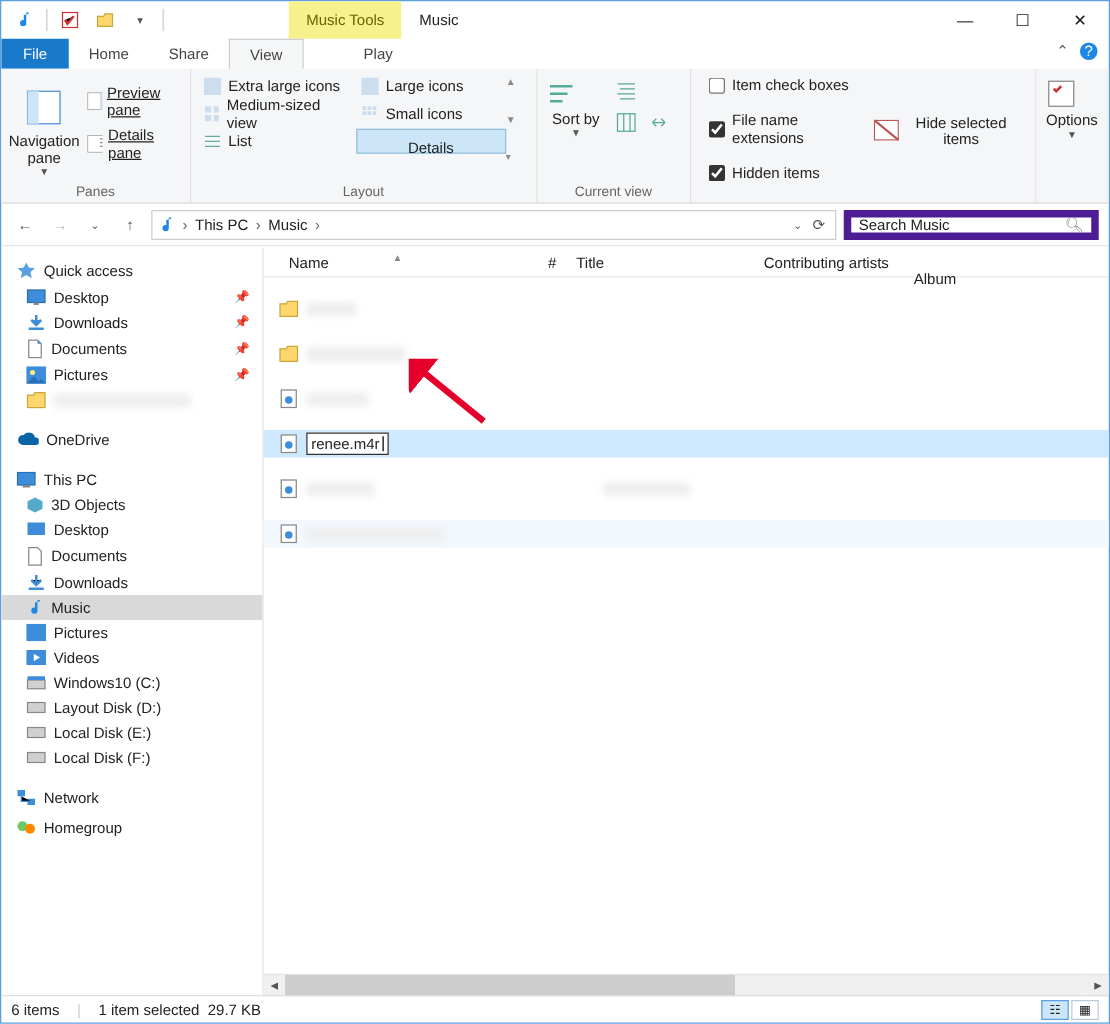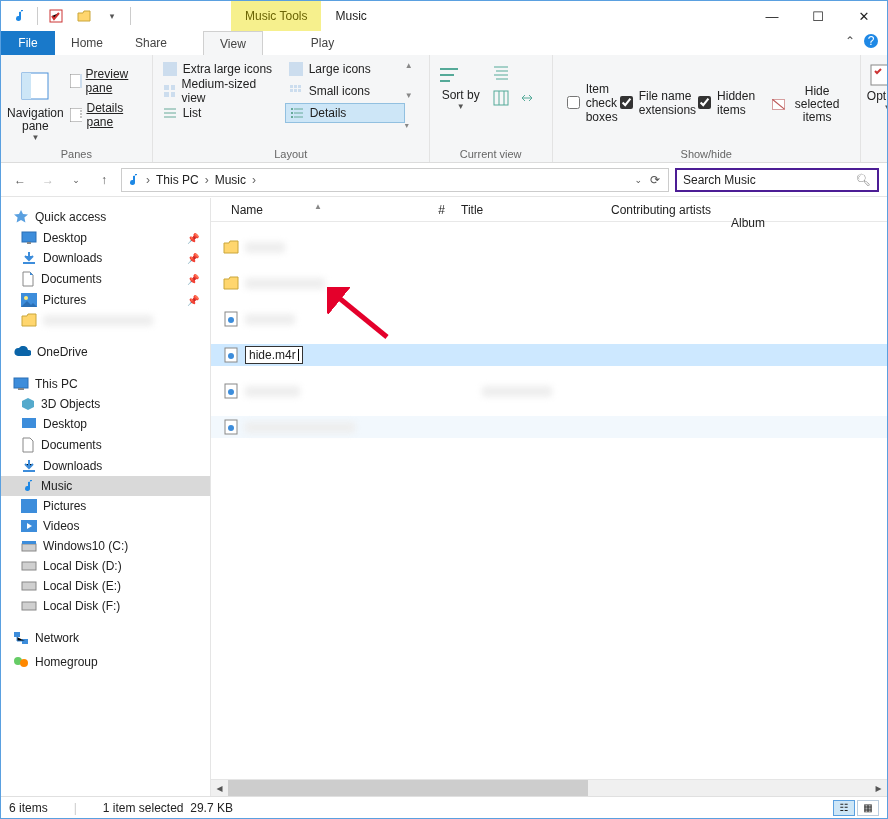--- a/index.html
+++ b/index.html
@@ -12,51 +12,51 @@
   .vsep { width: 1px; height: 18px; background: #ccc; margin: 0 2px; }
   .musictools { background: #f6f08d; color: #6b6404; padding: 0 14px; display: flex; align-items: center; font-size: 12px; }
   .win-title { flex: 1; display: flex; align-items: center; padding-left: 14px; font-size: 12px; }
   .win-ctrl { display: flex; }
   .win-ctrl div { width: 46px; display: flex; align-items: center; justify-content: center; font-size: 13px; }
 
   
   .tabs-row { height: 24px; display: flex; align-items: stretch; position: relative; }
   .file-tab { width: 54px; background: #1979ca; color: #fff; display: flex; align-items: center; justify-content: center; font-size: 12px; }
   .tab { padding: 0 16px; display: flex; align-items: center; color: #444; }
-  .tab.active { background: #f5f6f7; border: 1px solid #d0d0d0; border-bottom: none; margin-left: 20px; }
+  .tab.active { background: #f5f6f7; border: 1px solid #d0d0d0; border-bottom: none; }
   .tabs-right { position: absolute; right: 8px; top: 2px; display: flex; gap: 8px; align-items: center; }
 
   
   .ribbon { height: 108px; background: #f5f6f7; border-bottom: 1px solid #dcdcdc; display: flex; position: relative; }
   .group { border-right: 1px solid #e3e3e3; position: relative; padding: 4px 6px 16px 6px; }
   .group-label { position: absolute; bottom: 2px; left: 0; right: 0; text-align: center; color: #666; font-size: 11px; }
   .navpane { width: 64px; text-align: center; padding-top: 6px; }
   .navpane .big { height: 42px; display: flex; align-items: center; justify-content: center; }
   .panes-col { display: flex; flex-direction: column; gap: 2px; padding-top: 6px; text-decoration: underline; }
   .panes-col div { display: flex; align-items: center; gap: 4px; padding: 2px 6px; }
   .layout-grid { display: grid; grid-template-columns: 1fr 1fr; grid-template-rows: 20px 20px 20px; gap: 2px 6px; width: 246px; }
   .layout-item { display: flex; align-items: center; gap: 6px; padding: 1px 4px; }
-  .layout-item.sel { background: #cde6f7; border: 1px solid #92c0e0; }
+  .layout-item.sel { background: #cde6f7; border: 1px solid #92c0e0; flex-direction: column; }
   .layout-scroll { width: 18px; display: flex; flex-direction: column; justify-content: space-between; padding: 2px 0 16px 0; }
   .sortby { width: 50px; text-align: center; padding-top: 4px; }
   .cv-icons { display: grid; grid-template-columns: 22px 22px; grid-template-rows: 22px 22px; gap: 4px; }
-  .sh-checks { display: flex; flex-direction: row; gap: 2px; padding-top: 2px; }
+  .sh-checks { display: flex; flex-direction: column; gap: 14px; padding-top: 2px; }
   .sh-checks label { display: flex; align-items: center; gap: 6px; }
   .sh-big { display: flex; flex-direction: row; align-items: center; justify-content: flex-start; padding: 4px 8px 0 8px; text-align: center; gap: 2px; }
   .options { width: 64px; text-align: center; padding-top: 6px; }
 
   
   .navbar { height: 34px; display: flex; align-items: center; gap: 6px; padding: 0 8px; border-bottom: 1px solid #e5e5e5; }
   .nav-arrow { width: 22px; height: 22px; display: flex; align-items: center; justify-content: center; color: #555; }
   .address { flex: 1; height: 24px; border: 1px solid #ccc; display: flex; align-items: center; padding: 0 4px; gap: 6px; }
   .address .seg { display: flex; align-items: center; gap: 2px; }
   .address .seg::after { content: "›"; margin-left: 4px; color: #666; }
   .address .seg:last-child::after { content: ""; }
   .addr-r { margin-left: auto; display: flex; align-items: center; gap: 4px; }
-  .searchbox { width: 204px; height: 24px; border: 2px solid #4c1d95; display: flex; align-items: center; padding: 0 6px; color: #888; justify-content: space-between; }
+  .searchbox { width: 204px; height: 24px; border: 6px solid #4c1d95; display: flex; align-items: center; padding: 0 6px; color: #888; justify-content: space-between; }
 
   
   .main { position: absolute; top: 197px; bottom: 22px; left: 0; right: 0; display: flex; }
   .tree { width: 210px; border-right: 1px solid #e5e5e5; padding: 8px 0; overflow: auto; }
   .tree-item { display: flex; align-items: center; gap: 6px; padding: 3px 8px 3px 20px; position: relative; }
   .tree-item.root { padding-left: 12px; font-size: 12px; }
   .tree-item .pin { position: absolute; right: 10px; color: #888; font-size: 10px; }
   .tree-item.sel { background: #d9d9d9; }
   .tree-sep { height: 12px; }
 
@@ -80,21 +80,21 @@
   .caret { display:inline-block; width:1px; height:12px; background:#000; margin-left:2px; }
 
   .red-arrow { position: absolute; left: 326px; top: 286px; width: 70px; height: 60px; pointer-events:none; }
 
   .hscroll { height: 17px; border-top: 1px solid #e5e5e5; display:flex; align-items:center; }
   .hscroll .track { flex:1; background:#f0f0f0; height:17px; position:relative; }
   .hscroll .thumb { position:absolute; left:0; width:360px; height:17px; background:#cdcdcd; }
   .hscroll .btn { width:17px; height:17px; background:#f0f0f0; display:flex; align-items:center; justify-content:center; color:#555; }
 
   
-  .status { position:absolute; bottom:0; left:0; right:0; height:22px; border-top:1px solid #e0e0e0; display:flex; align-items:center; padding:0 8px; font-size:11.5px; color:#2a5a8a; gap:26px; }
+  .status { position:absolute; bottom:0; left:0; right:0; height:22px; border-top:1px solid #e0e0e0; display:flex; align-items:center; padding:0 8px; font-size:11.5px; color:#2a5a8a; gap:14px; }
   .status .views { margin-left:auto; display:flex; gap:2px; }
   .status .views span { width:22px; height:16px; border:1px solid #bcd; display:flex; align-items:center; justify-content:center; font-size:10px; }
   .status .views span.active { background:#cde6f7; border-color:#5aa0e0; }
 
   
   svg { display:block; }
   input[type=checkbox]{ width:13px; height:13px; accent-color:#333; }
 </style>
 </head>
 <body>
@@ -306,21 +306,20 @@
           <span>Hidden items</span>
         </label>
     </div>
     <div class="sh-big">
       <svg width="28" height="26" viewBox="0 0 28 26">
           <rect x="3" y="3" width="22" height="18" fill="#fff" stroke="#b55"></rect>
           <line x1="3" y1="3" x2="25" y2="21" stroke="#b55" stroke-width="2"></line>
         </svg>
       <div style="line-height:13px">Hide selected items</div>
     </div>
-    <div class="group-label">Show/hide</div>
   </div>
 
   <div class="group options">
     <svg width="28" height="28" viewBox="0 0 28 28">
         <rect x="4" y="4" width="20" height="20" fill="#fff" stroke="#888"></rect>
         <path d="M8 10l2 2 4-4" stroke="#c33" fill="none" stroke-width="2"></path>
       </svg>
     <div>Options</div>
     <div style="font-size:8px;color:#555">▼</div>
   </div>
@@ -461,21 +460,21 @@
         <svg width="16" height="12">
           <rect x="1" y="4" width="14" height="7" fill="#d0d0d0" stroke="#888"></rect>
           <rect x="1" y="1" width="14" height="3" fill="#3d8ddb"></rect>
         </svg>
         <span>Windows10 (C:)</span>
       </div>
     <div class="tree-item">
         <svg width="16" height="10">
           <rect x="1" y="1" width="14" height="8" fill="#d0d0d0" stroke="#888"></rect>
         </svg>
-        <span>Local Disk (D:)</span>
+        <span>Layout Disk (D:)</span>
       </div>
     <div class="tree-item">
         <svg width="16" height="10">
           <rect x="1" y="1" width="14" height="8" fill="#d0d0d0" stroke="#888"></rect>
         </svg>
         <span>Local Disk (E:)</span>
       </div>
     <div class="tree-item">
         <svg width="16" height="10">
           <rect x="1" y="1" width="14" height="8" fill="#d0d0d0" stroke="#888"></rect>
@@ -537,21 +536,21 @@
         <span class="blur" style="width:50px"></span>
       </div>
     <div class="row sel">
       <span class="ic">
           <svg width="14" height="16">
             <rect x="1" y="1" width="12" height="14" fill="#fff" stroke="#888"></rect>
             <circle cx="7" cy="9" r="3" fill="#3d8ddb"></circle>
           </svg>
         </span>
       <span class="rename">
-          <span>hide.m4r</span>
+          <span>renee.m4r</span>
           <span class="caret"></span>
         </span>
     </div>
     <div class="row">
         <span class="ic">
           <svg width="14" height="16">
             <rect x="1" y="1" width="12" height="14" fill="#fff" stroke="#888"></rect>
             <circle cx="7" cy="9" r="3" fill="#3d8ddb"></circle>
           </svg>
         </span>

